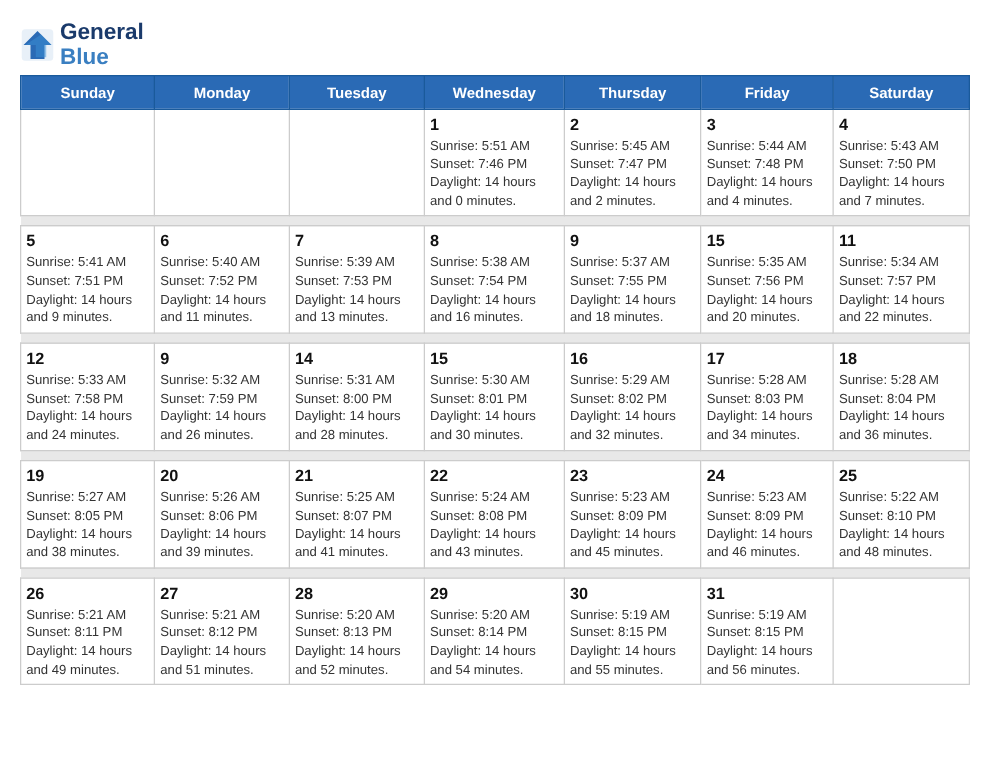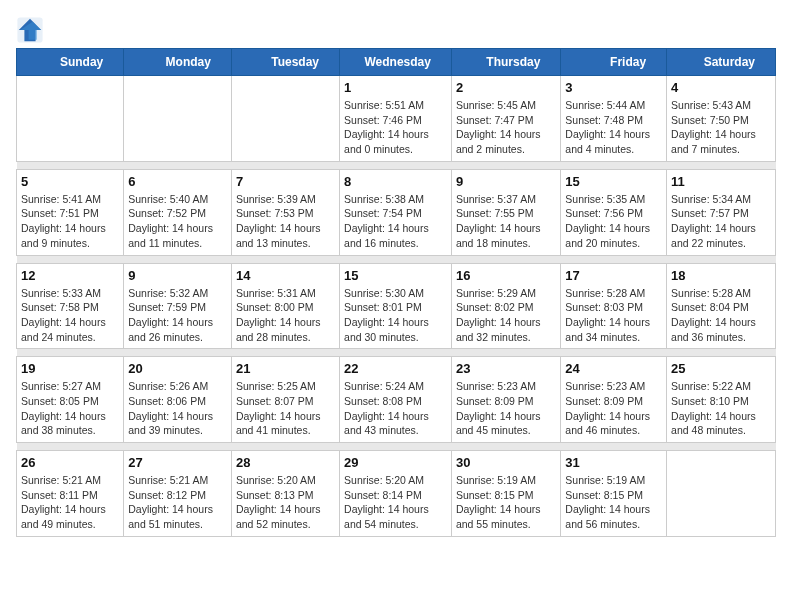--- a/index.html
+++ b/index.html
@@ -50,21 +50,21 @@
       width: 100%;
       border-collapse: collapse;
       font-size: 11px;
     }
     thead tr {
       background: #2a6ab5;
       color: #fff;
     }
     thead th {
       padding: 6px 20px;
-      text-align: right;
+      text-align: center;
       font-size: 12px;
       font-weight: bold;
       border: 1px solid #1a5a9b;
     }
     tbody tr {
       border-bottom: 1px solid #ccc;
     }
     tbody td {
       vertical-align: top;
       padding: 4px;
@@ -100,20 +100,24 @@
 </head>
 <body>
 
 <div class="header-area">
   <div class="logo">
     <svg class="logo-icon" viewBox="0 0 40 40">
       <rect x="2" y="2" width="36" height="36" rx="4" fill="#e8f0f8"></rect>
       <polygon points="20,4 36,20 28,20 28,36 12,36 12,20 4,20" fill="#2a6ab5"></polygon>
       <polygon points="24,8 36,20 30,20 30,34 18,34 18,20 6,20" fill="#3a8fd5" opacity="0.5"></polygon>
     </svg>
+    <div class="logo-text">
+      <div>General</div>
+      <div><span>Blue</span></div>
+    </div>
   </div>
   <div class="title-area">
     <div class="calendar-title"></div>
     <div class="subtitle"></div>
   </div>
 </div>
 
 <table>
   <thead>
     <tr>

